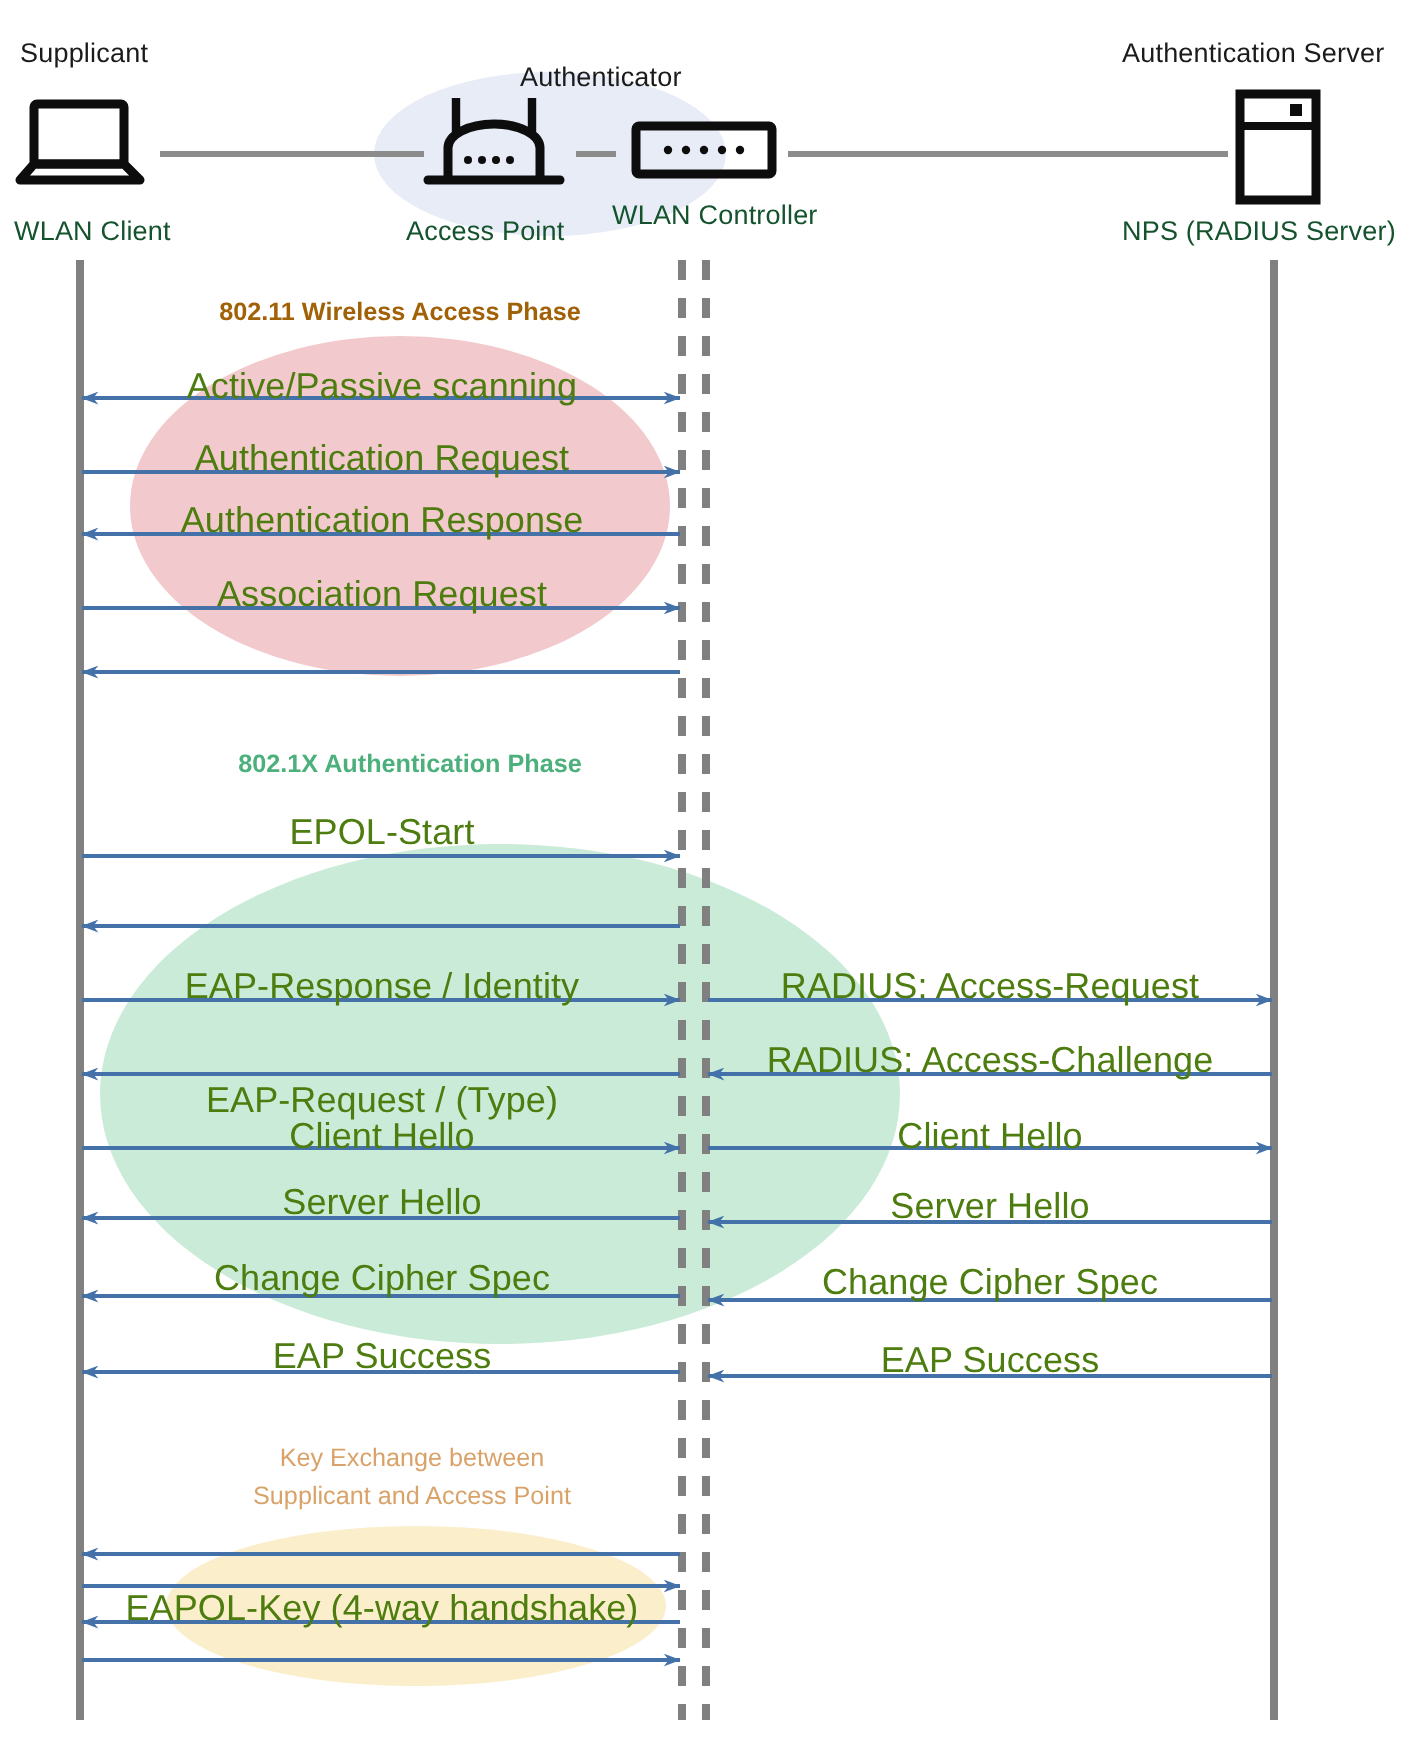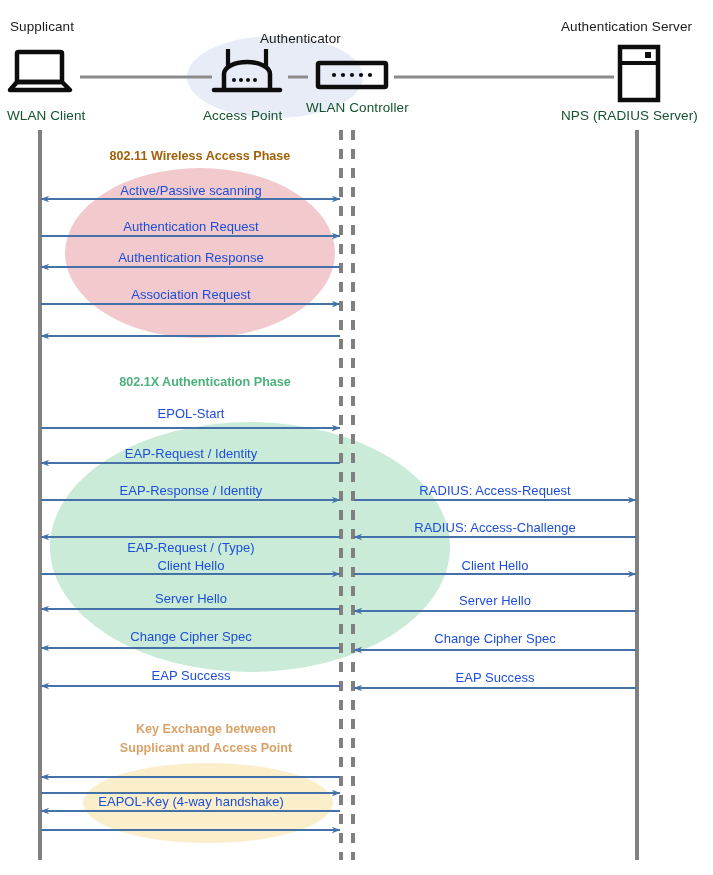--- a/index.html
+++ b/index.html
@@ -31,22 +31,22 @@
   .phase-label{
     position:absolute;
     font-size:12.6px;
     font-weight:600;
     white-space:nowrap;
     text-align:center;
     line-height:18px;
   }
   .msg-label{
     position:absolute;
-    font-size:13px;
-    color:#1d4ed8;
+    font-size:18px;
+    color:#4d7c0f;
     white-space:nowrap;
     text-align:center;
     letter-spacing:0.05px;
   }
 </style>
 </head>
 <body>
 
 <div id="stage">
 
@@ -148,32 +148,31 @@
 
   <div class="node-label" style="left:7px;top:108px;">WLAN Client</div>
   <div class="node-label" style="left:203px;top:108px;">Access Point</div>
   <div class="node-label" style="left:306px;top:100px;">WLAN Controller</div>
   <div class="node-label" style="left:561px;top:108px;">NPS (RADIUS Server)</div>
 
   <div class="phase-label" style="left:60px;top:147px;width:280px;color:#a16207;">802.11 Wireless Access Phase</div>
 
   <div class="phase-label" style="left:65px;top:373px;width:280px;color:#4cb07c;">802.1X Authentication Phase</div>
 
-  <div style="position:absolute;left:66px;top:720px;width:280px;text-align:center;color:#d9a268;font-size:12.6px;font-weight:700;line-height:19px;">
+  <div style="position:absolute;left:66px;top:720px;width:280px;text-align:center;color:#d9a268;font-size:12.6px;font-weight:400;line-height:19px;">
     <div>Key Exchange between</div>
     <div>Supplicant and Access Point</div>
   </div>
 
   <div class="msg-label" style="left:41px;top:183px;width:300px;">Active/Passive scanning</div>
   <div class="msg-label" style="left:41px;top:219px;width:300px;">Authentication Request</div>
   <div class="msg-label" style="left:41px;top:250px;width:300px;">Authentication Response</div>
   <div class="msg-label" style="left:41px;top:287px;width:300px;">Association Request</div>
 
   <div class="msg-label" style="left:41px;top:406px;width:300px;">EPOL-Start</div>
-  <div class="msg-label" style="left:41px;top:446px;width:300px;">EAP-Request / Identity</div>
   <div class="msg-label" style="left:41px;top:483px;width:300px;">EAP-Response / Identity</div>
   <div class="msg-label" style="left:41px;top:540px;width:300px;">EAP-Request / (Type)</div>
   <div class="msg-label" style="left:41px;top:558px;width:300px;">Client Hello</div>
   <div class="msg-label" style="left:41px;top:591px;width:300px;">Server Hello</div>
   <div class="msg-label" style="left:41px;top:629px;width:300px;">Change Cipher Spec</div>
   <div class="msg-label" style="left:41px;top:668px;width:300px;">EAP Success</div>
 
   <div class="msg-label" style="left:41px;top:794px;width:300px;">EAPOL-Key (4-way handshake)</div>
 
   <div class="msg-label" style="left:354px;top:483px;width:282px;">RADIUS: Access-Request</div>

